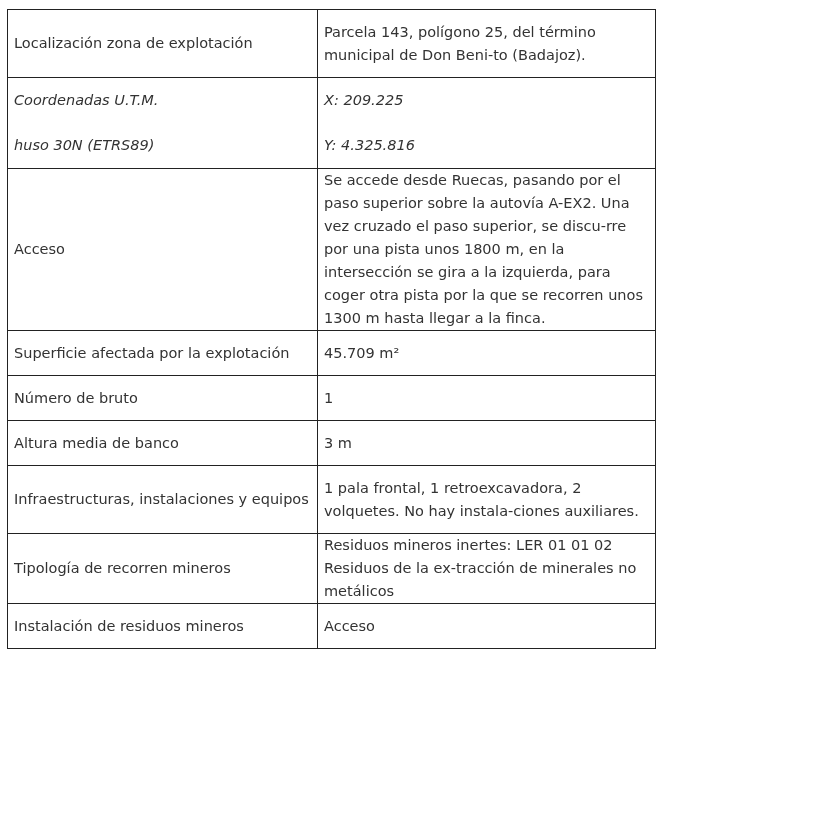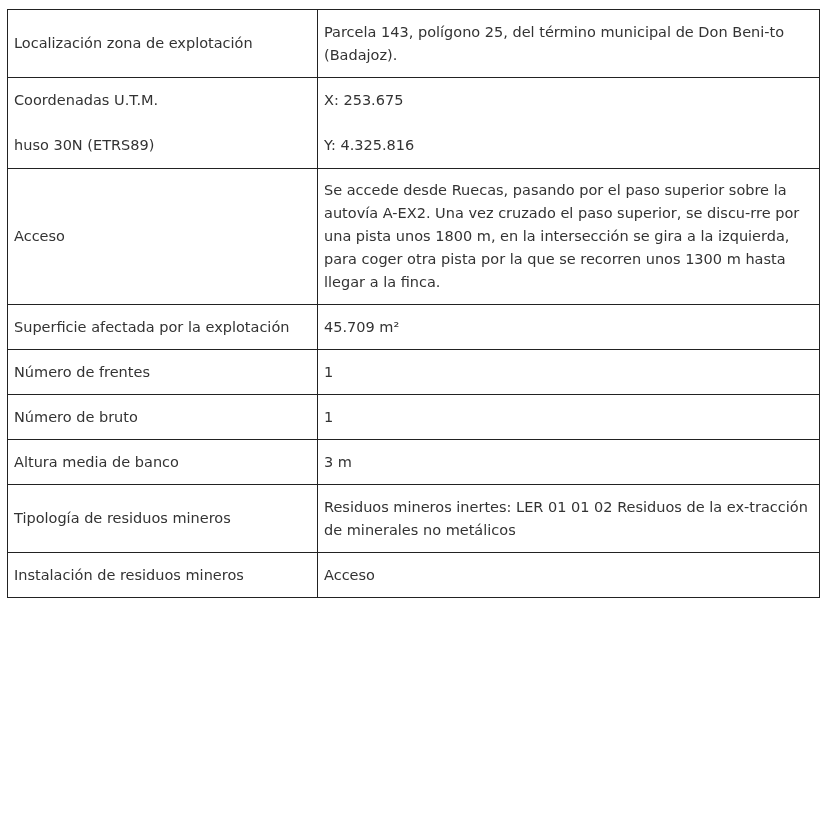--- a/index.html
+++ b/index.html
@@ -1,19 +1,19 @@
 <!DOCTYPE html>
 <html><head>
 <meta charset="utf-8">
 <style>
   html, body { margin: 0; padding: 0; background: #ffffff; }
   body { width: 828px; height: 834px; position: relative; overflow: hidden; }
   table {
     position: absolute; left: 7px; top: 9px;
-    width: 813px;
+    width: 649px;
     border-collapse: collapse;
     font-family: "DejaVu Sans", sans-serif;
     font-size: 14.5px;
     color: #333333;
     line-height: 23px;
   }
   td {
     border: 1px solid #222222;
     padding: 0 6px;
     vertical-align: middle;
@@ -25,63 +25,63 @@
   .r3 { height: 136px; }
   .r4 { height: 45px; }
   .r5 { height: 45px; }
   .r6 { height: 45px; }
   .r7 { height: 45px; margin-left: 40px; }
   .r8 { height: 45px; }
   .r9 { height: 45px; }
   .r11 { height: 68px; }
   .r12 { height: 68px; }
   .r13 { height: 45px; }
-  .coord-line { display: block; line-height: 45px; }
+  .coord-line { display: block; line-height: 45px; font-style: italic; }
 </style>
 </head>
 <body>
 
 <table>
   <tbody>
     <tr class="r1">
       <td class="label">Localización zona de explotación</td>
       <td>Parcela 143, polígono 25, del término municipal de Don Beni-to (Badajoz).</td>
     </tr>
     <tr class="r2">
       <td class="label">
         <span class="coord-line">Coordenadas U.T.M.</span>
         <span class="coord-line">huso 30N (ETRS89)</span>
       </td>
       <td>
-        <span class="coord-line">X: 253.675</span>
+        <span class="coord-line">X: 209.225</span>
         <span class="coord-line">Y: 4.325.816</span>
       </td>
     </tr>
     <tr class="r3">
       <td class="label">Acceso</td>
       <td>Se accede desde Ruecas, pasando por el paso superior sobre la autovía A-EX2. Una vez cruzado el paso superior, se discu-rre por una pista unos 1800 m, en la intersección se gira a la izquierda, para coger otra pista por la que se recorren unos 1300 m hasta llegar a la finca.</td>
     </tr>
     <tr class="r4">
       <td class="label">Superficie afectada por la explotación</td>
       <td>45.709 m²</td>
     </tr>
-    <tr class="r5">
-      <td class="label">Número de frentes</td>
-      <td>1</td>
-    </tr>
     <tr class="r6">
       <td class="label">Número de bruto</td>
       <td>1</td>
     </tr>
     <tr class="r7">
       <td class="label">Altura media de banco</td>
       <td>3 m</td>
     </tr>
+    <tr class="r11">
+      <td class="label">Infraestructuras, instalaciones y equipos</td>
+      <td>1 pala frontal, 1 retroexcavadora, 2 volquetes. No hay instala-ciones auxiliares.</td>
+    </tr>
     <tr class="r12">
-      <td class="label">Tipología de residuos mineros</td>
+      <td class="label">Tipología de recorren mineros</td>
       <td>Residuos mineros inertes: LER 01 01 02 Residuos de la ex-tracción de minerales no metálicos</td>
     </tr>
     <tr class="r13">
       <td class="label">Instalación de residuos mineros</td>
       <td>Acceso</td>
     </tr>
   </tbody>
 </table>
 
 </body></html>

